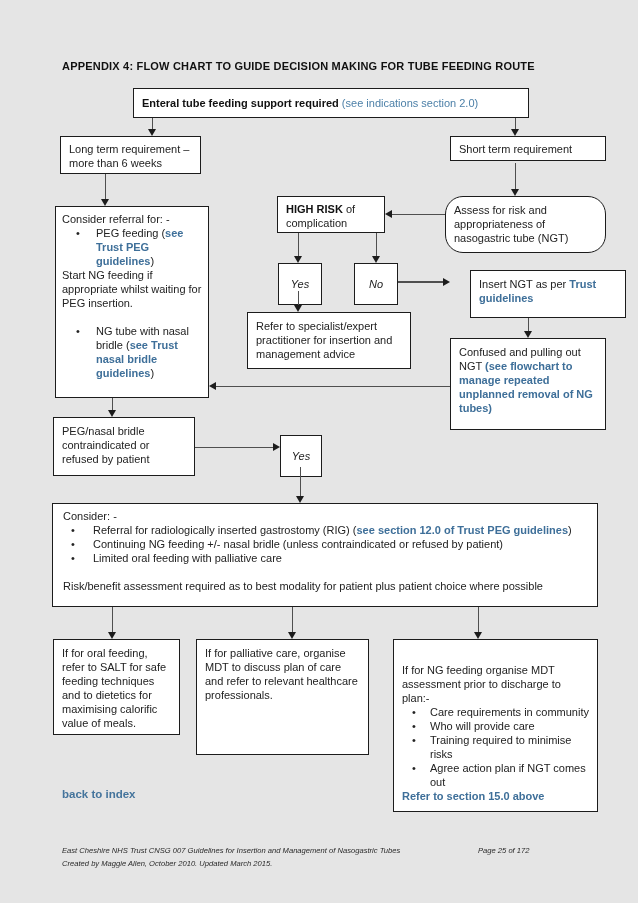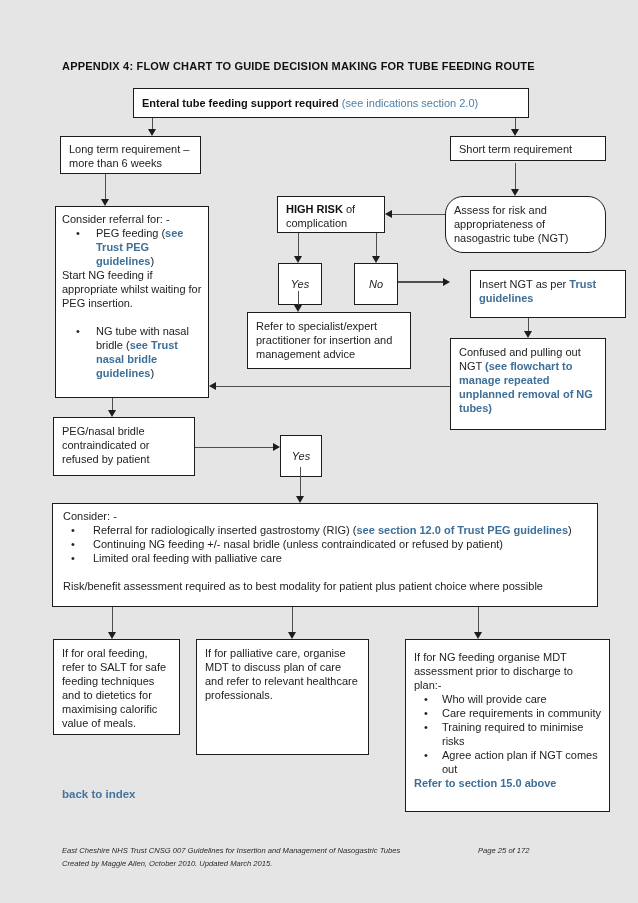--- a/index.html
+++ b/index.html
@@ -122,24 +122,24 @@
     <div class="sp"></div>
     <div>Risk/benefit assessment required as to best modality for patient plus patient choice where possible</div>
   </div>
 
   <div class="box" style="left:53px; top:639px; width:127px; height:96px; padding-top:6px;">
     <span>If for oral feeding, refer to SALT for safe feeding techniques and to dietetics for maximising calorific value of meals.</span>
   </div>
   <div class="box" style="left:196px; top:639px; width:173px; height:116px; padding-top:6px;">
     <span>If for palliative care, organise MDT to discuss plan of care and refer to relevant healthcare professionals.</span>
   </div>
-  <div class="box" style="left:405px; top:639px; width:205px; height:173px; padding-top:10px;">
+  <div class="box" style="left:393px; top:639px; width:205px; height:173px; padding-top:23px;">
     <div>If for NG feeding organise MDT assessment prior to discharge to plan:-</div>
+    <div class="bul3">Care requirements in community</div>
     <div class="bul3">Who will provide care</div>
-    <div class="bul3">Care requirements in community</div>
     <div class="bul3">Training required to minimise risks</div>
     <div class="bul3">Agree action plan if NGT comes out</div>
     <div class="lkb">Refer to section 15.0 above</div>
   </div>
 
   <div class="vline" style="left:151.5px; top:118px; height:12px;"></div>
   <div class="ah-d" style="left:148px; top:129px;"></div>
 
   <div class="vline" style="left:514.5px; top:118px; height:12px;"></div>
   <div class="ah-d" style="left:511px; top:129px;"></div>

